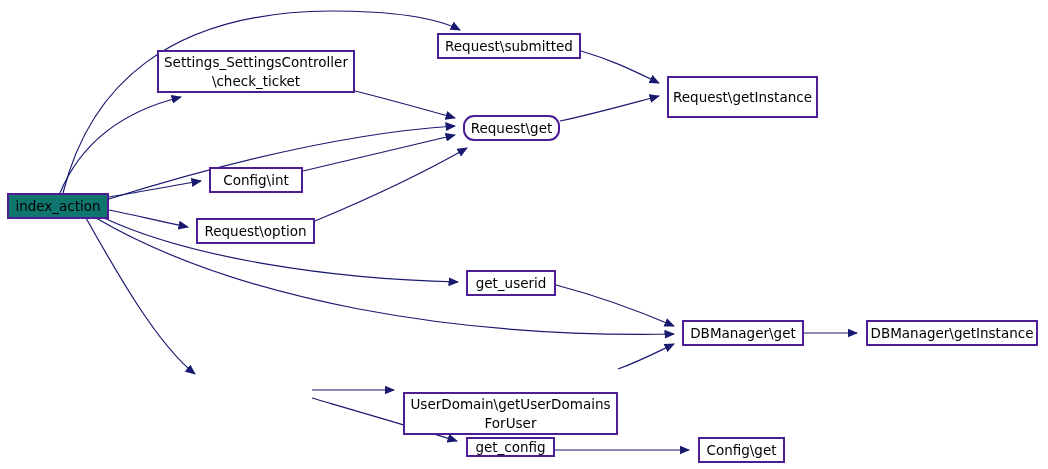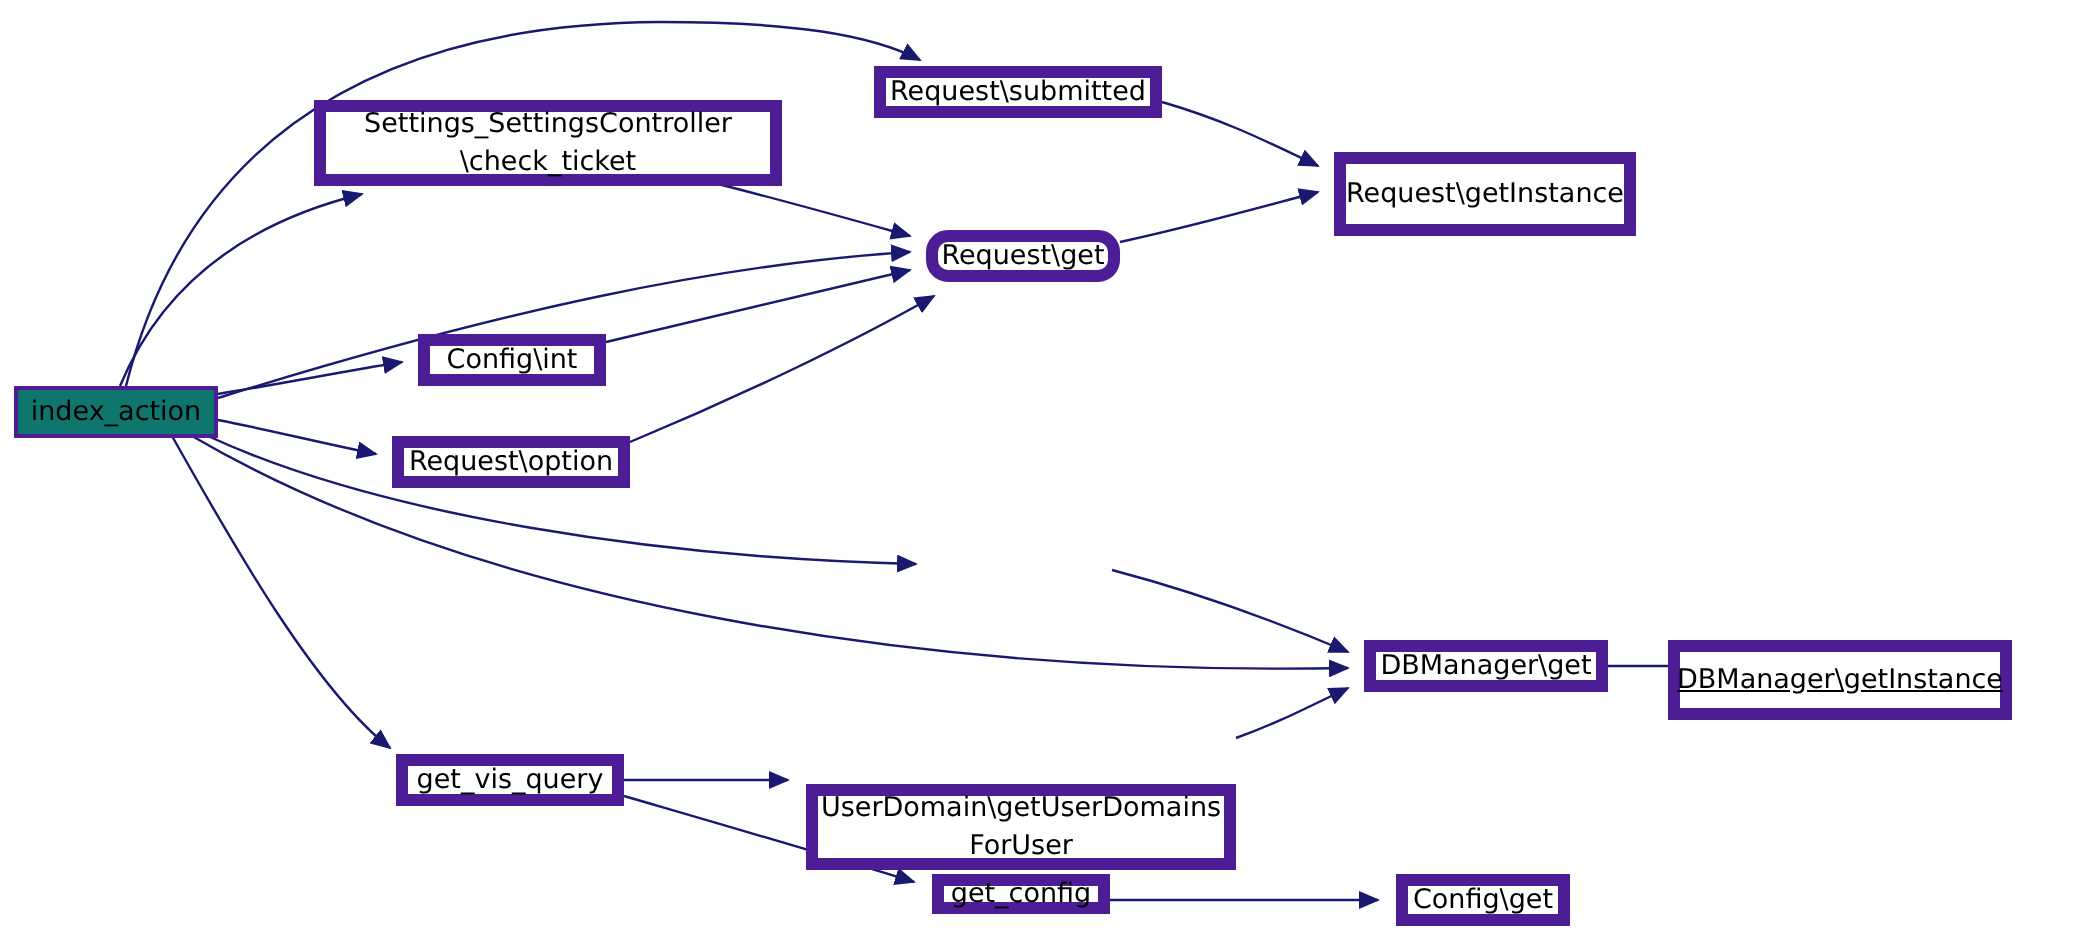--- a/index.html
+++ b/index.html
@@ -19,21 +19,21 @@
     position: absolute;
     left: 0;
     top: 0;
     width: 1048px;
     height: 469px;
   }
   .node {
     position: absolute;
     box-sizing: border-box;
     background: #ffffff;
-    border: 6px solid #4c1d95;
+    border: 2px solid #4c1d95;
     color: #000000;
     font-size: 13.5px;
     line-height: 19px;
     display: flex;
     align-items: center;
     justify-content: center;
     text-align: center;
     white-space: pre-line;
     cursor: pointer;
   }
@@ -75,39 +75,39 @@
     <path class="edge" d="M 556 285 C 598 296, 634 309, 674 326" marker-end="url(#arrow)"></path>
     <path class="edge" d="M 618 369 C 640 361, 653 354, 674 344" marker-end="url(#arrow)"></path>
     <path class="edge" d="M 804 333 L 857 333" marker-end="url(#arrow)"></path>
     <path class="edge" d="M 312 390 L 394 390" marker-end="url(#arrow)"></path>
     <path class="edge" d="M 312 398 C 360 412, 412 427, 457 441" marker-end="url(#arrow)"></path>
     <path class="edge" d="M 555 450 L 689 450" marker-end="url(#arrow)"></path>
   </svg>
 
   <div class="node highlight" style="left:7px; top:193px; width:102px; height:26px;">index_action</div>
 
-  <div class="node" style="left:157px; top:50px; width:234px; height:43px;">Settings_SettingsController
+  <div class="node" style="left:157px; top:50px; width:198px; height:43px;">Settings_SettingsController
 \check_ticket</div>
 
   <div class="node" style="left:437px; top:33px; width:144px; height:26px;">Request\submitted</div>
 
   <div class="node" style="left:667px; top:76px; width:151px; height:42px;">Request\getInstance</div>
 
   <div class="node" style="left:463px; top:115px; width:97px; height:26px;border-radius:11px;">Request\get</div>
 
   <div class="node" style="left:209px; top:167px; width:94px; height:26px;">Config\int</div>
 
   <div class="node" style="left:196px; top:218px; width:119px; height:26px;">Request\option</div>
 
+  <div class="node" style="left:466px; top:270px; width:90px; height:26px;">get_userid</div>
 
   <div class="node" style="left:682px; top:320px; width:122px; height:26px;">DBManager\get</div>
 
-  <div class="node" style="left:834px; top:320px; width:172px; height:40px;text-decoration:underline;">DBManager\getInstance</div>
+  <div class="node" style="left:866px; top:320px; width:172px; height:26px;">DBManager\getInstance</div>
 
-  <div class="node" style="left:198px; top:377px; width:114px; height:26px;">get_vis_query</div>
 
   <div class="node" style="left:403px; top:369px; width:215px; height:43px;margin-top:23px;">UserDomain\getUserDomains
 ForUser</div>
 
   <div class="node" style="left:466px; top:437px; width:89px; height:20px;">get_config</div>
 
   <div class="node" style="left:698px; top:437px; width:87px; height:26px;">Config\get</div>
 
 </div>
 

